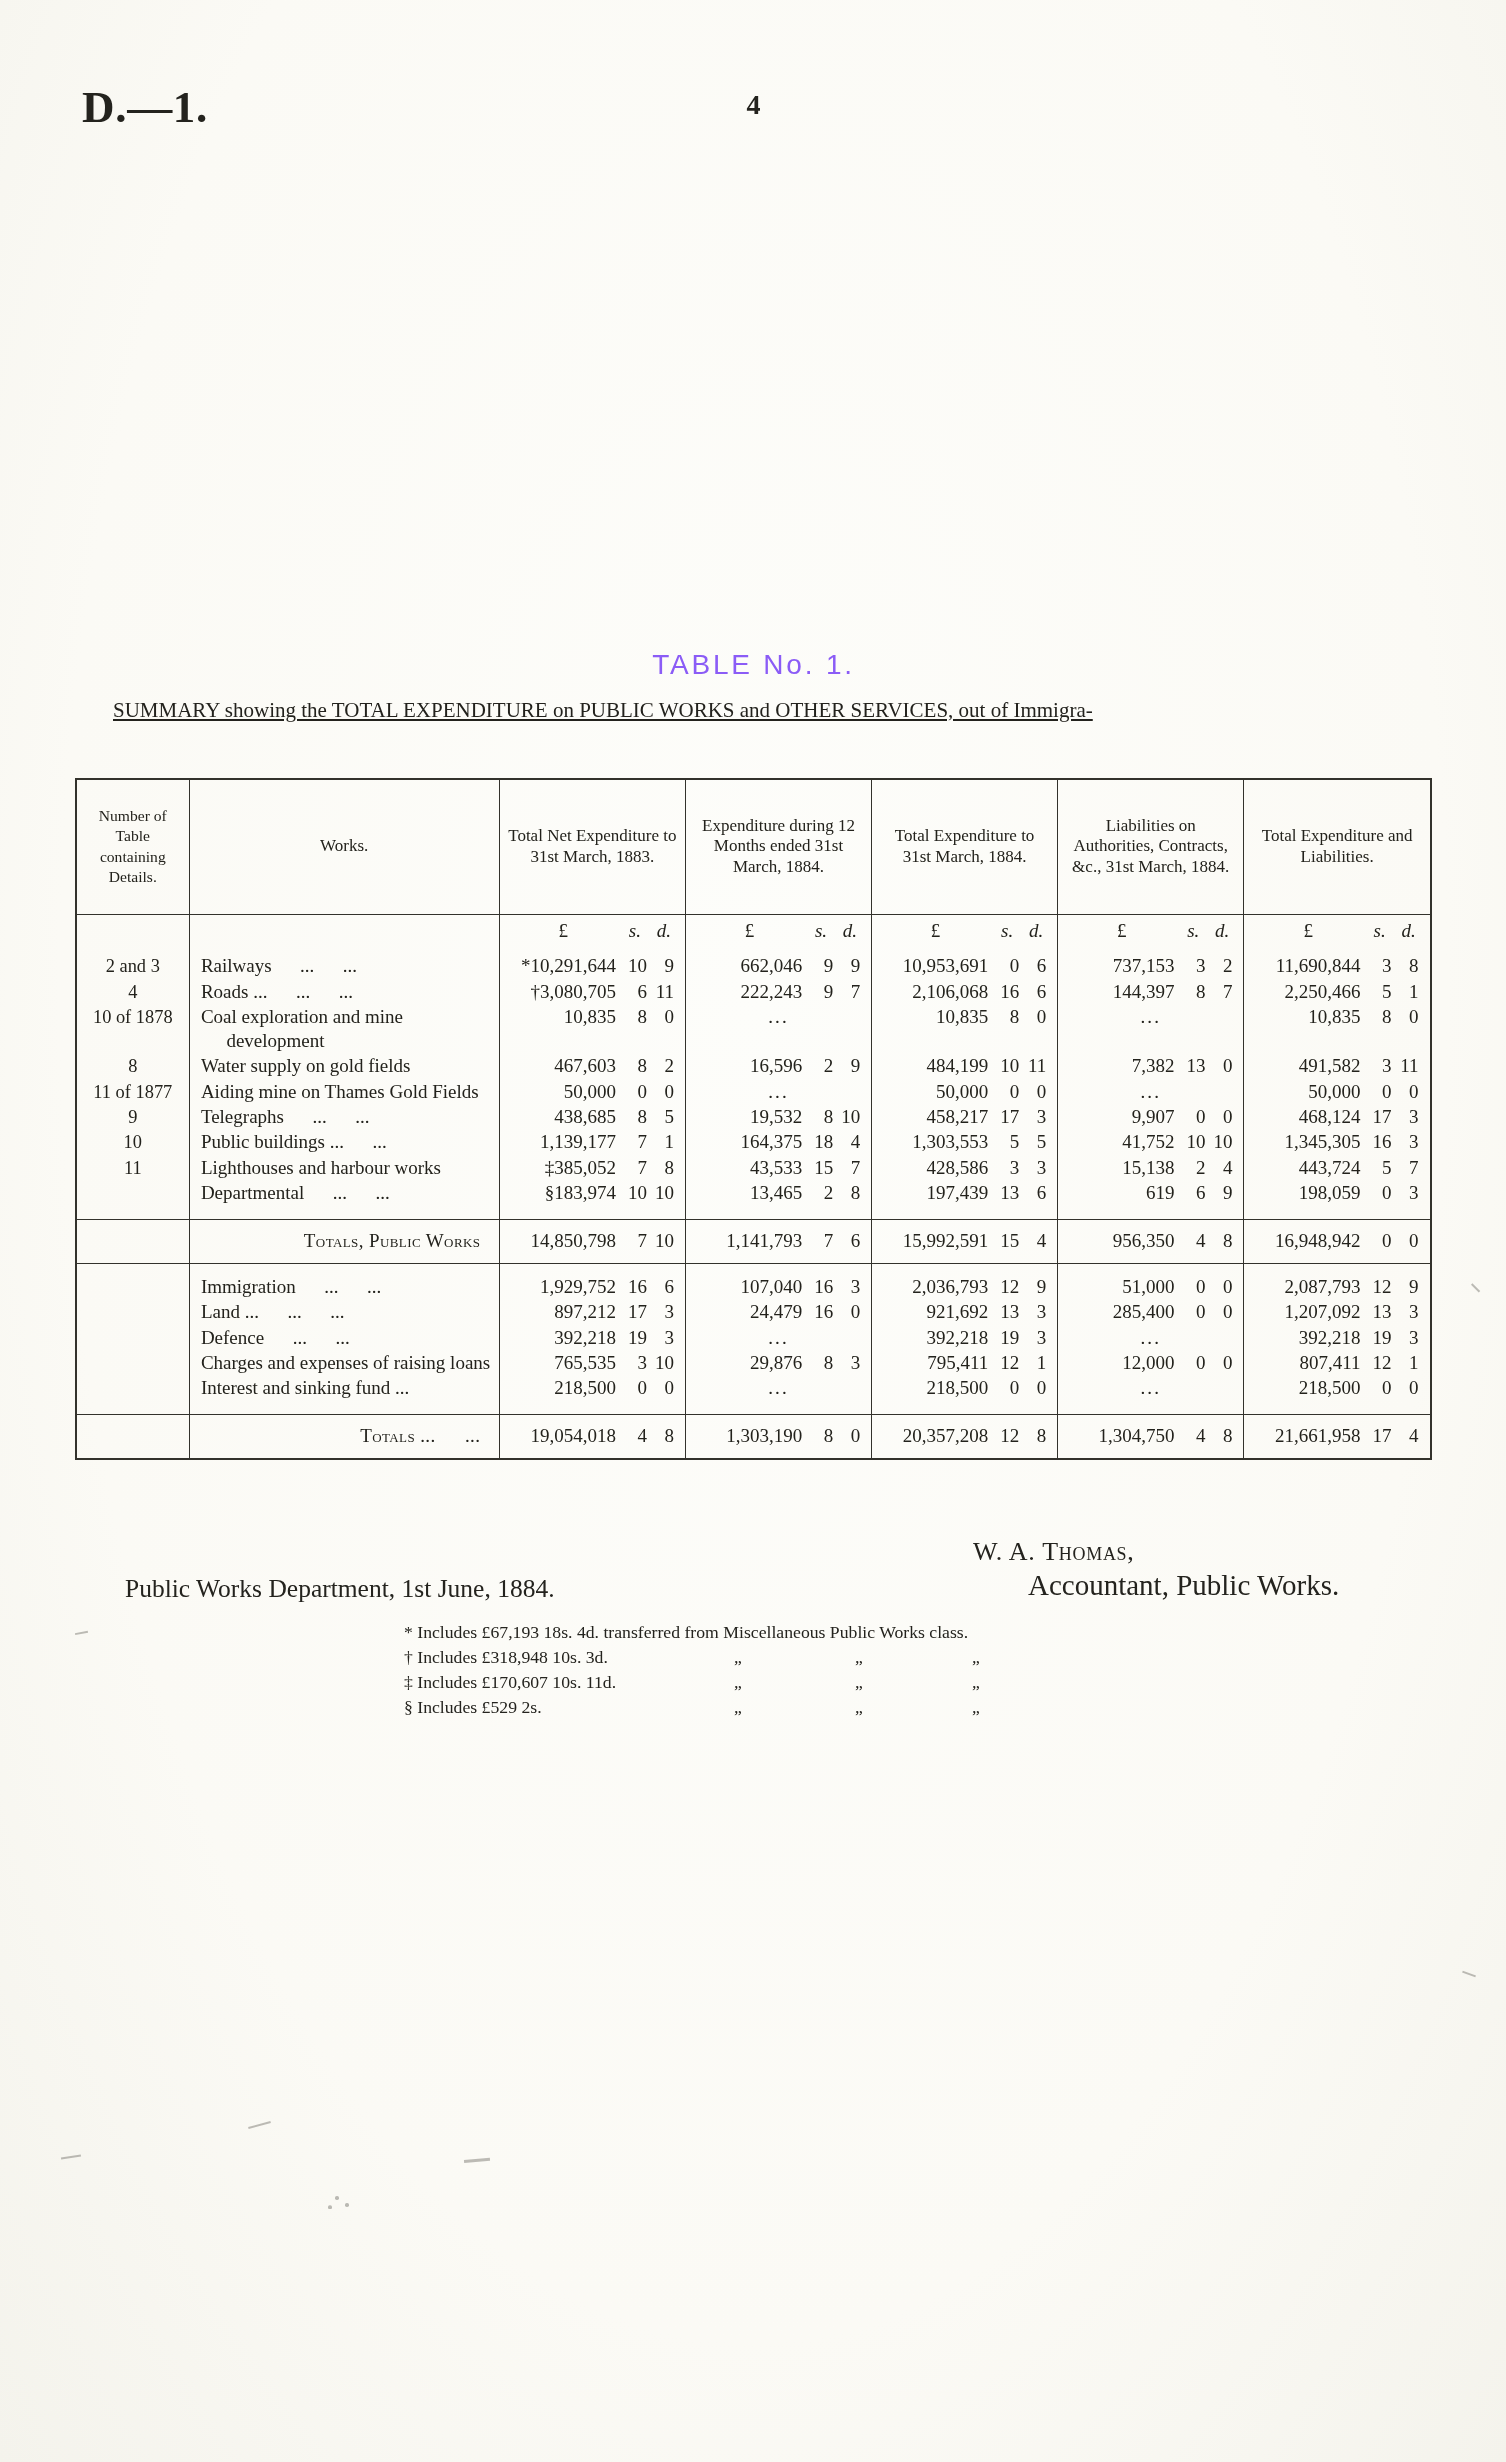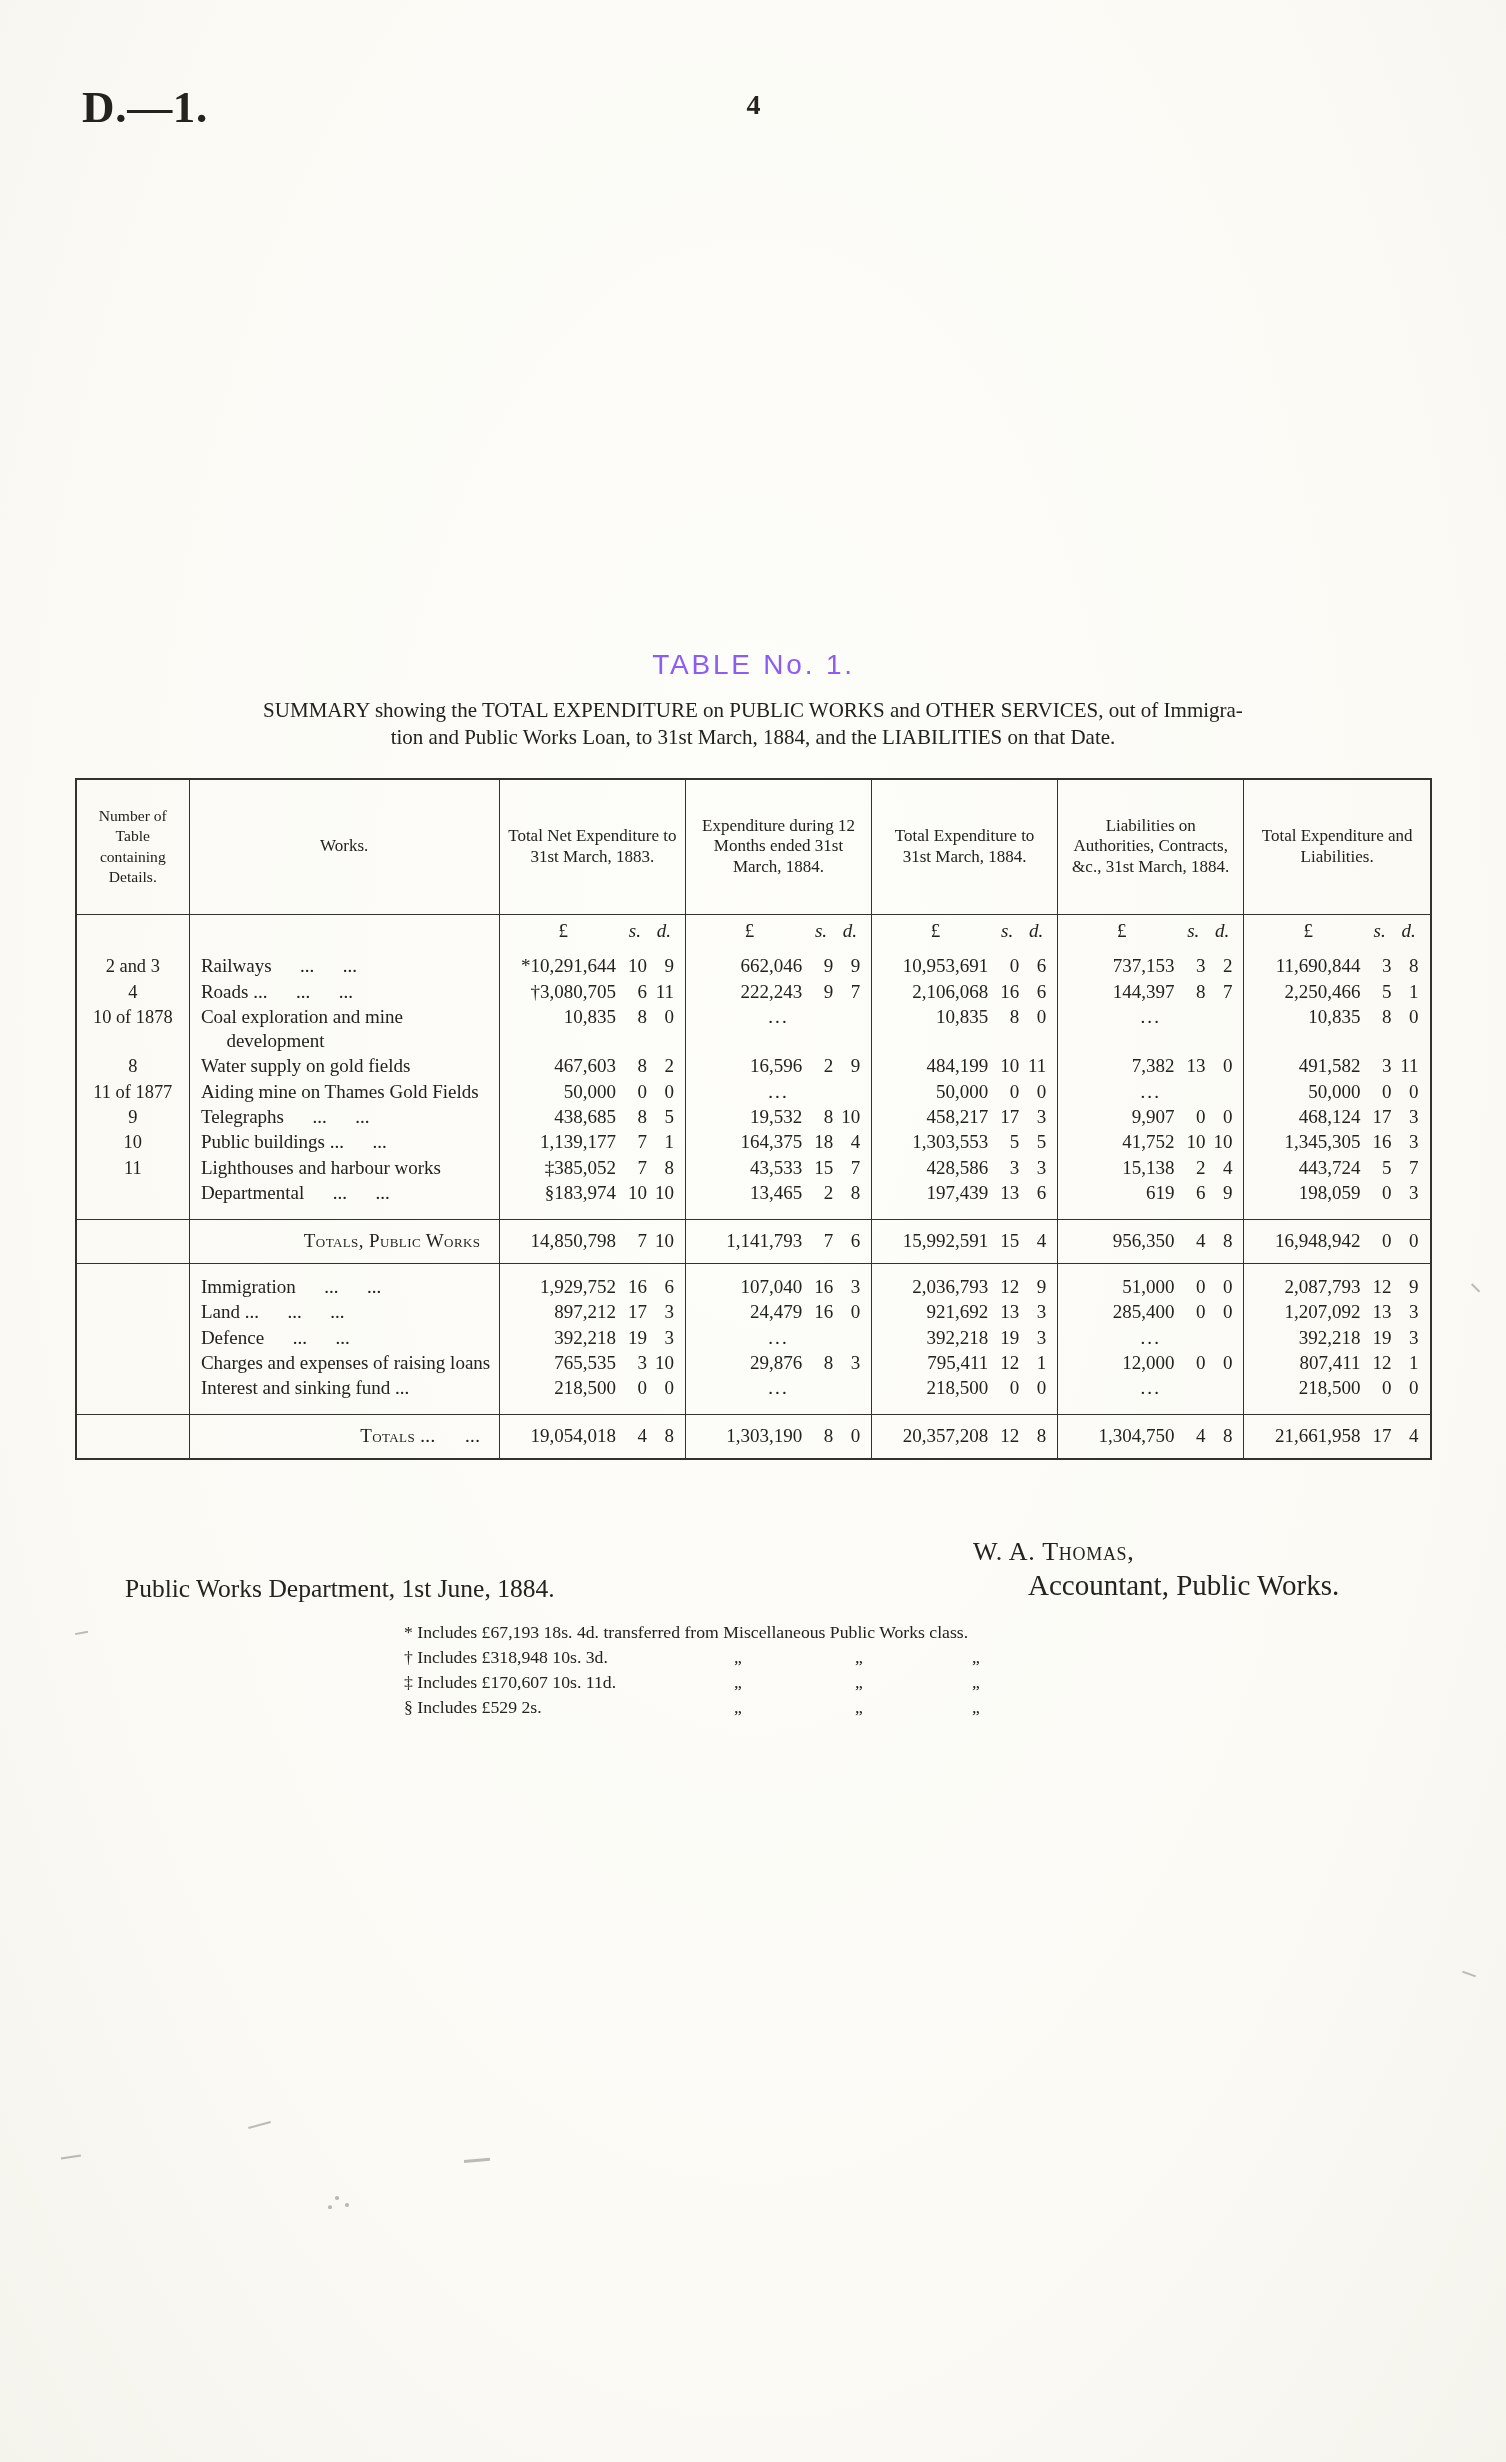--- a/index.html
+++ b/index.html
@@ -10,22 +10,22 @@
     color:#24231e;
     overflow:hidden;
   }
   .sheet { position:relative; width:1507px; height:2462px; }
 
   .doc-ref { position:absolute; left:82px; top:81px; font-size:45px; font-weight:700; letter-spacing:0.7px; }
   .page-num { position:absolute; left:0; top:89px; width:100%; text-align:center; font-size:28px; font-weight:700; }
 
   .title { position:absolute; left:0; top:649px; width:100%; text-align:center;
            font-family:"Liberation Sans", sans-serif; font-size:28px; letter-spacing:2.8px; color:#8b5cf6; }
-  .subtitle { position:absolute; left:113px; top:697px; width:1280px; text-align:center;
-              font-size:21px; line-height:27px; color:#23221d; }
+  .subtitle { position:absolute; left:113px; top:697px; width:1280px; 
+              font-size:21px; line-height:27px; color:#23221d;text-decoration:underline; }
 
   table.main-table { position:absolute; left:75px; top:778px; width:1357px;
                      border-collapse:collapse; table-layout:fixed;
                      border:2.1px solid #33322c; font-size:19px; color:#23221c; }
   th, td { border-left:1.4px solid #33322c; }
   .header-row th { height:135px; vertical-align:middle; text-align:center; font-weight:400;
                    font-size:17px; line-height:20.6px; padding:5.7px 7px; border-bottom:1.4px solid #33322c; }
   .header-row th.col-num { font-size:15.6px; padding:5.7px 4.3px; }
   .currency-row th { font-weight:400; padding:5.7px 4.3px 11.3px 4.3px; white-space:nowrap; }
   .currency-row .m-l { text-align:center; }
@@ -75,21 +75,20 @@
 
 <div class="sheet">
 
   <div class="doc-ref">D.—1.</div>
   <div class="page-num">4</div>
 
   <div class="title">TABLE No. 1.</div>
 
   <div class="subtitle">
     <div>SUMMARY showing the TOTAL EXPENDITURE on PUBLIC WORKS and OTHER SERVICES, out of Immigra-</div>
-    <div>tion and Public Works Loan, to 31st March, 1884, and the LIABILITIES on that Date.</div>
   </div>
 
   <table class="main-table">
     <colgroup>
       <col style="width:113px">
         <col style="width:310px">
       <col style="width:186px">
         <col style="width:186px">
         <col style="width:186px">
         <col style="width:186px">

